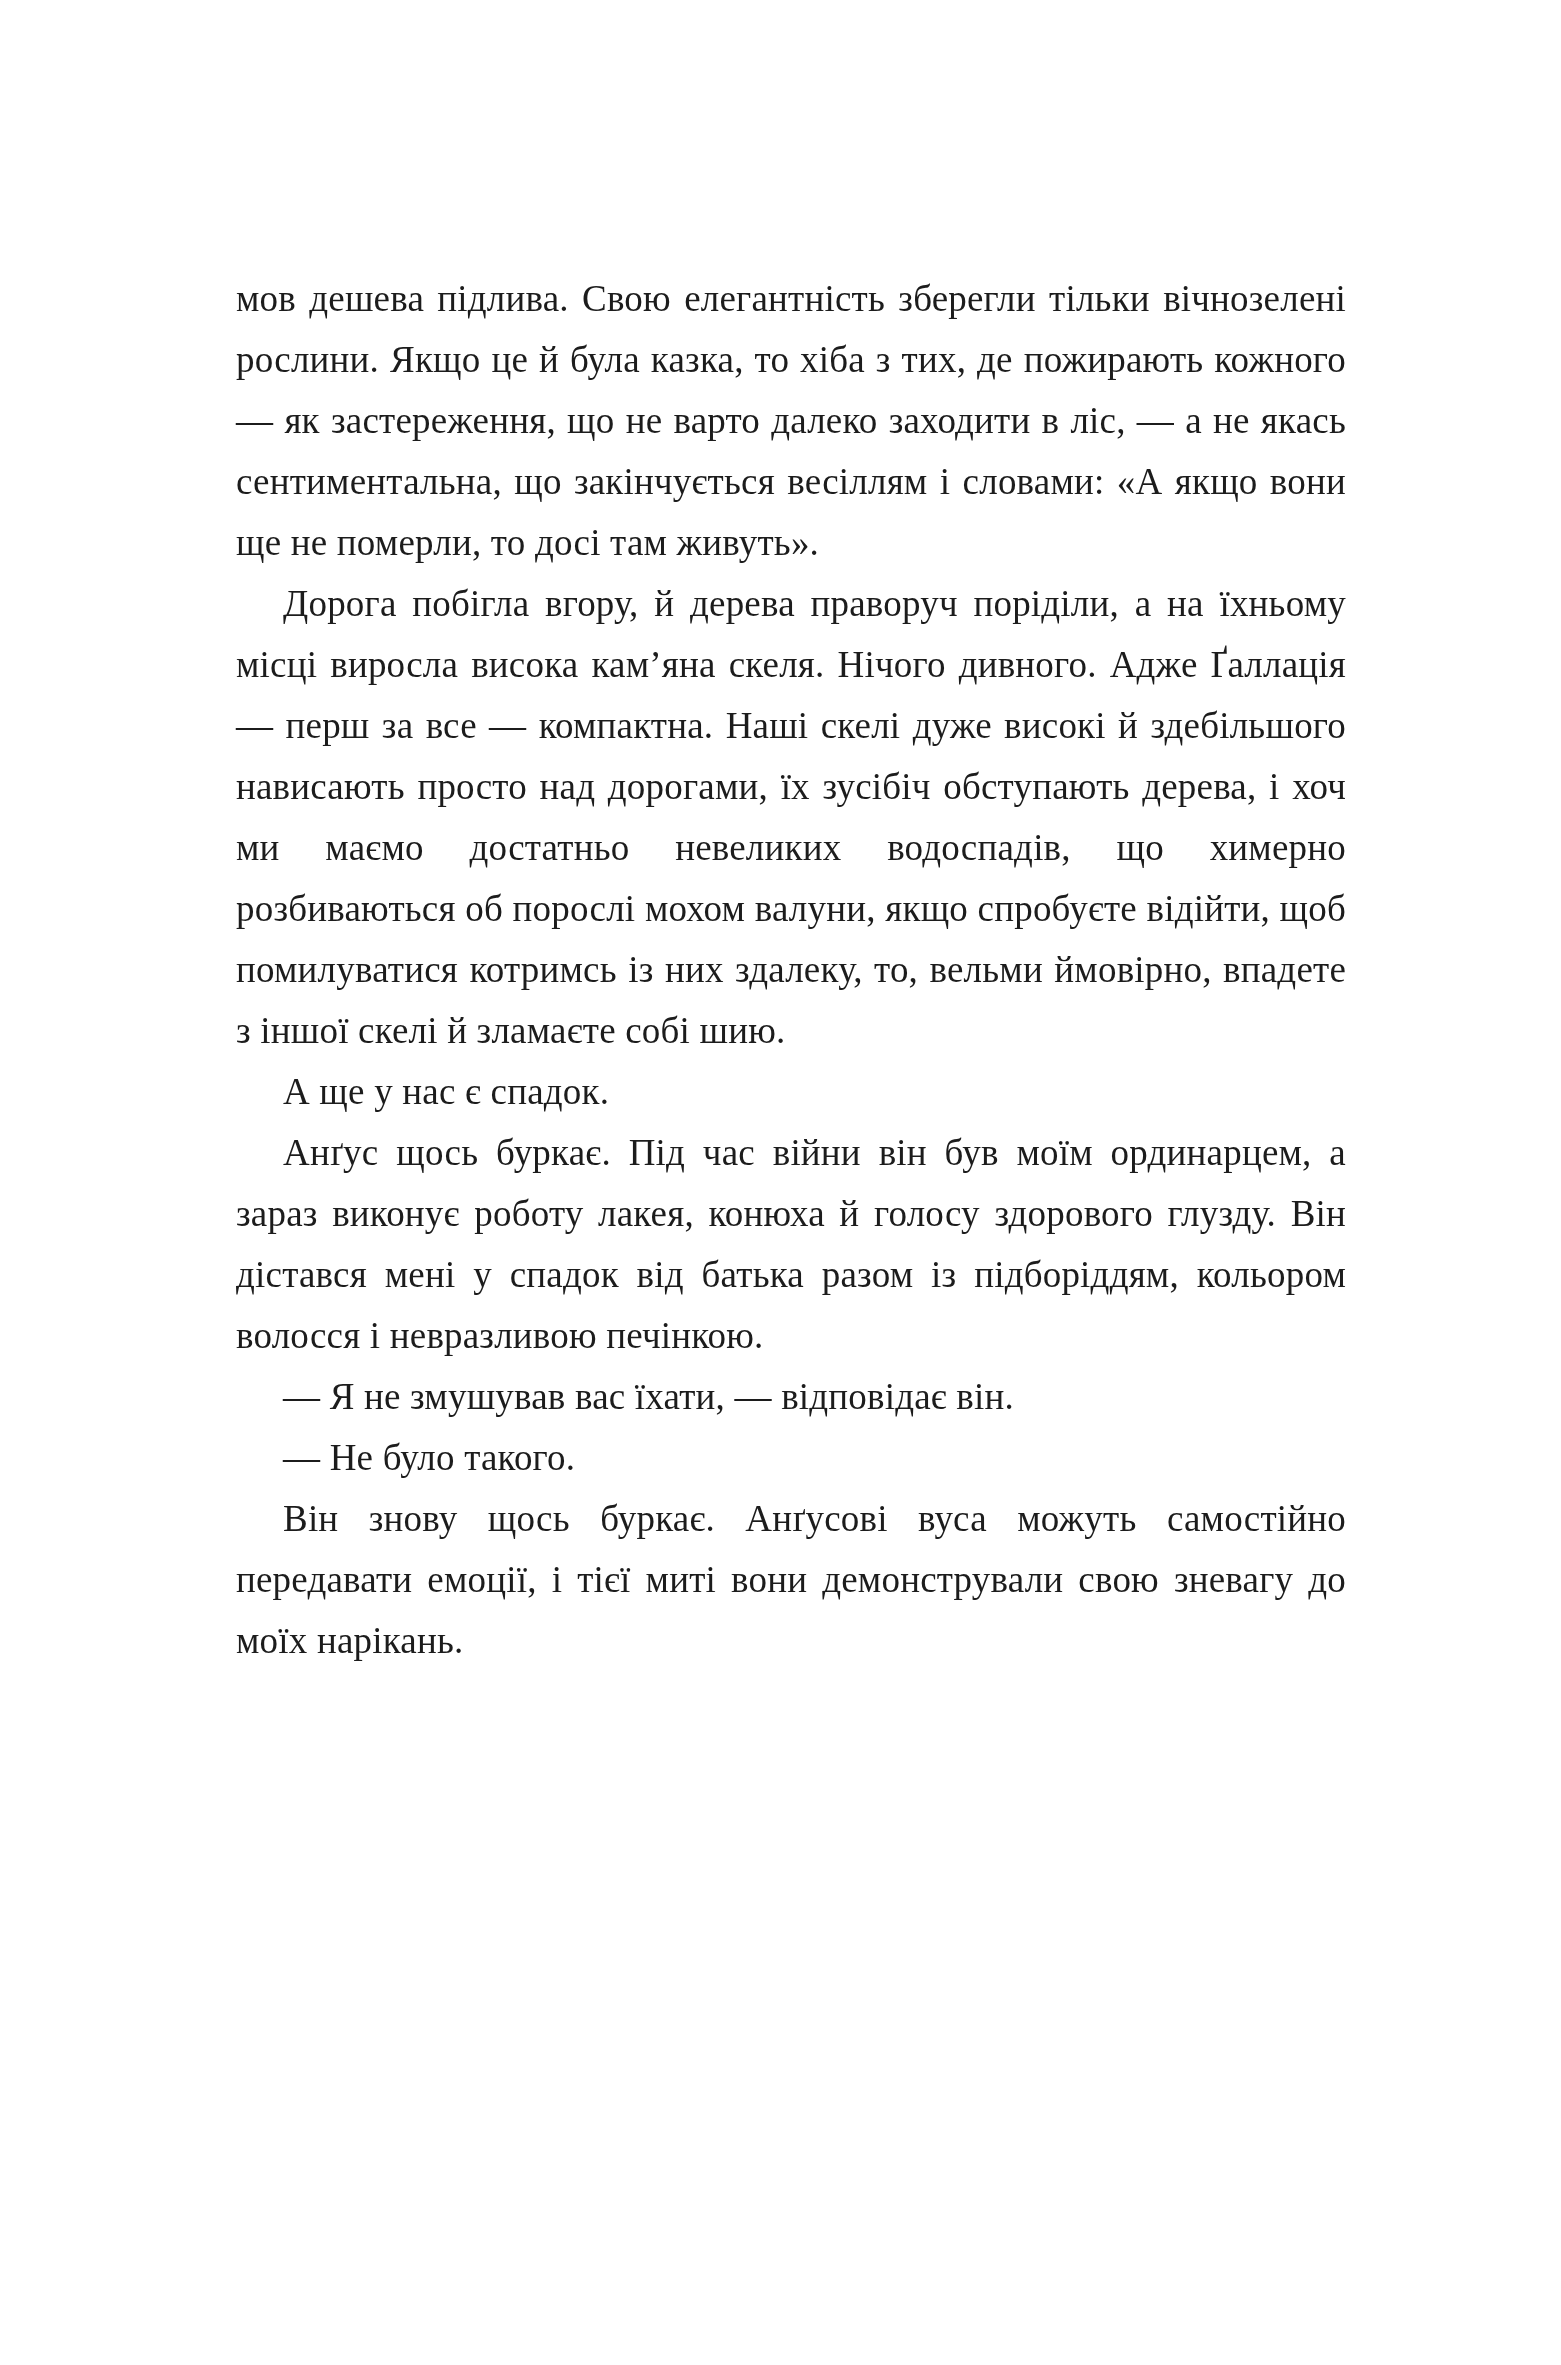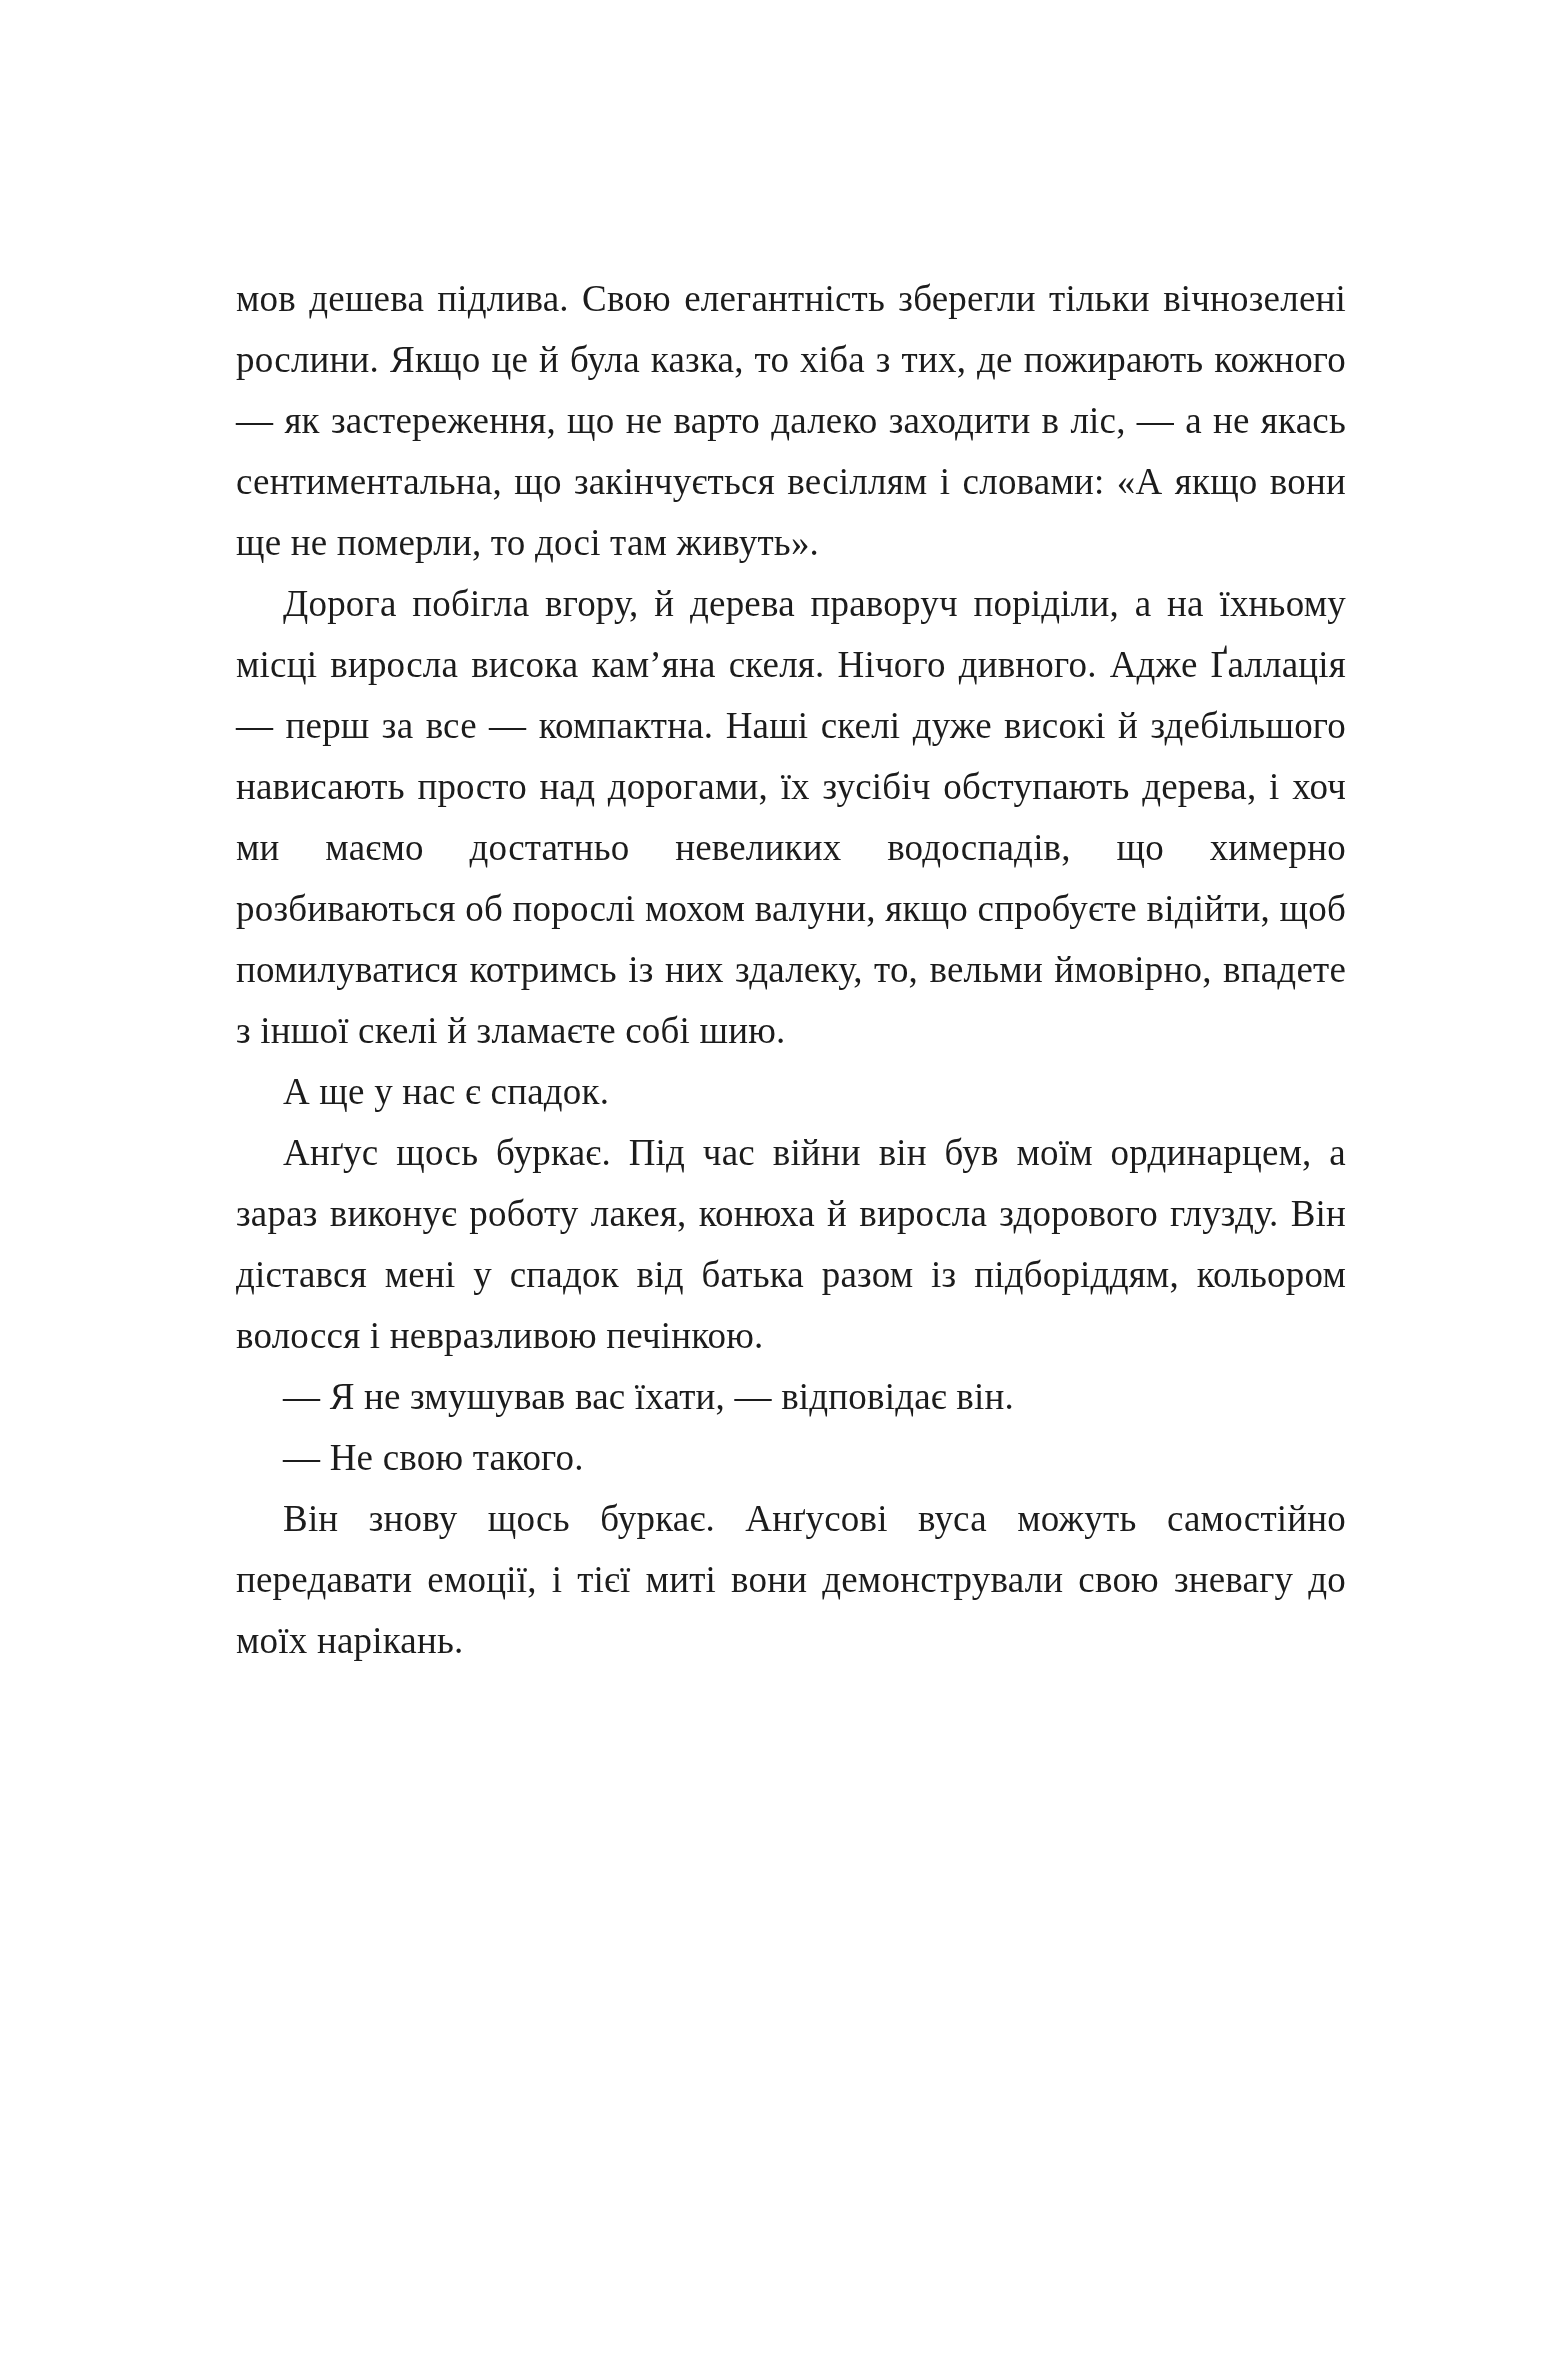--- a/index.html
+++ b/index.html
@@ -46,20 +46,20 @@
   }
 </style>
 </head>
 <body>
 
 <div class="book-page">
   <div class="text-block" id="text-block">
       <p class="para">мов дешева підлива. Свою елегантність зберегли тільки вічнозелені рослини. Якщо це й була казка, то хіба з тих, де пожирають кожного — як застереження, що не варто далеко заходити в ліс, — а не якась сентиментальна, що закінчується весіллям і словами: «А якщо вони ще не померли, то досі там живуть».</p>
       <p class="para indent">Дорога побігла вгору, й дерева праворуч поріділи, а на їхньому місці виросла висока кам’яна скеля. Нічого дивного. Адже Ґаллація — перш за все — компактна. Наші скелі дуже високі й здебільшого нависають просто над дорогами, їх зусібіч обступають дерева, і хоч ми маємо достатньо невеликих водоспадів, що химерно розбиваються об порослі мохом валуни, якщо спробуєте відійти, щоб помилуватися котримсь із них здалеку, то, вельми ймовірно, впадете з іншої скелі й зламаєте собі шию.</p>
       <p class="para indent">А ще у нас є спадок.</p>
-      <p class="para indent">Анґус щось буркає. Під час війни він був моїм ординарцем, а зараз виконує роботу лакея, конюха й виросла здорового глузду. Він дістався мені у спадок від батька разом із підборіддям, кольором волосся і невразливою печінкою.</p>
+      <p class="para indent">Анґус щось буркає. Під час війни він був моїм ординарцем, а зараз виконує роботу лакея, конюха й голосу здорового глузду. Він дістався мені у спадок від батька разом із підборіддям, кольором волосся і невразливою печінкою.</p>
       <p class="para indent">— Я не змушував вас їхати, — відповідає він.</p>
-      <p class="para indent">— Не свою такого.</p>
+      <p class="para indent">— Не було такого.</p>
       <p class="para indent">Він знову щось буркає. Анґусові вуса можуть самостійно передавати емоції, і тієї миті вони демонстрували свою зневагу до моїх нарікань.</p>
     </div>
   <div class="page-number">8</div>
 </div>
 
 
 </body></html>

